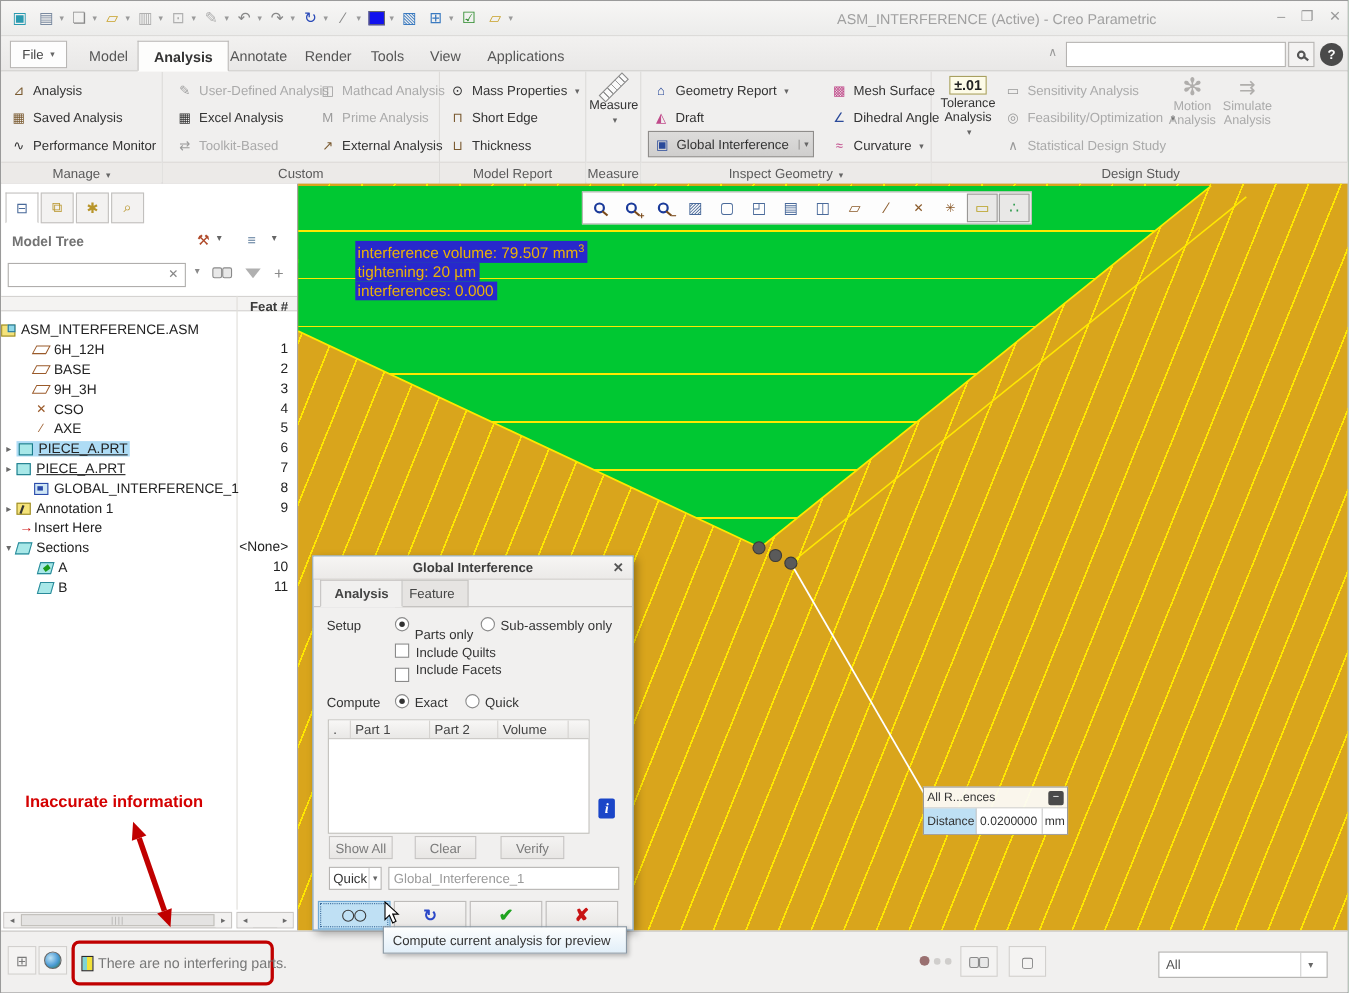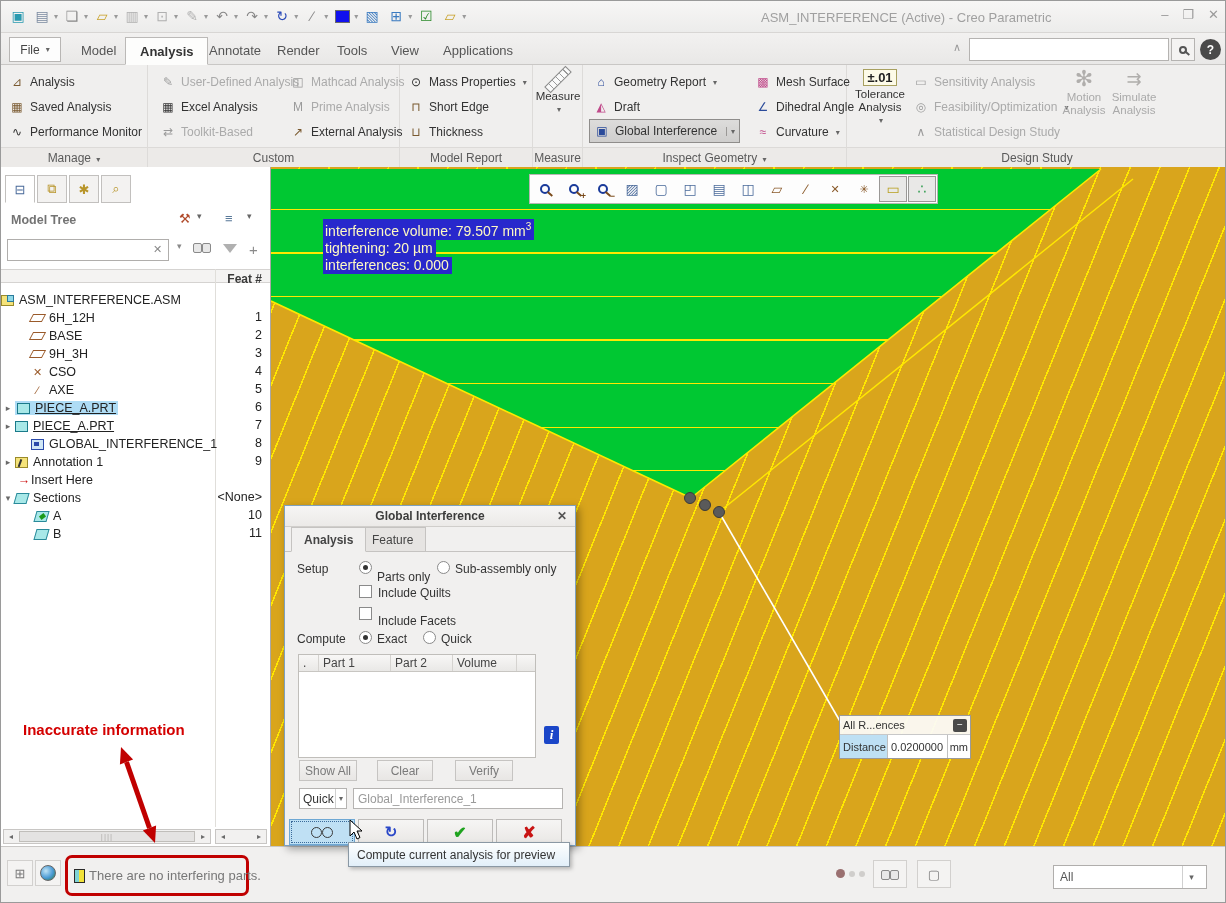--- a/index.html
+++ b/index.html
@@ -82,21 +82,21 @@
   .tic-seca{background:#A8E8E8;border:1px solid #2a8a9a;transform:skewX(-16deg);}
   .tic-seca::after{content:"";position:absolute;left:4px;top:2px;width:5px;height:5px;background:#1a9a1a;transform:rotate(45deg);}
   .insarrow{color:#cc1111;font-weight:bold;width:14px;flex:none;text-align:center;}
   .scrollh{position:absolute;height:15px;background:#f2f1f0;border:1px solid #c8c6c4;display:flex;align-items:center;}
   .scar{width:14px;height:13px;font-size:8px;color:#6a6a6a;display:flex;align-items:center;justify-content:center;background:#f2f1f0;}
   .sthumb{height:11px;background:#e4e3e2;border:1px solid #c0beba;flex:1;margin:0 1px;display:flex;align-items:center;justify-content:center;color:#b0aeac;font-size:8px;letter-spacing:1px;}
   
   #graphics{position:absolute;left:270px;top:166px;width:956px;height:679px;background-color:#D9A51C;background-image:repeating-linear-gradient(112deg,rgba(0,0,0,0) 0 26px,#FFE800 26px 27.5px);overflow:hidden;}
   #greenquad{position:absolute;left:0;top:0;width:956px;height:679px;background-color:#00C832;background-image:repeating-linear-gradient(180deg,rgba(0,0,0,0) 0 42px,#FFE800 42px 43.5px);clip-path:polygon(0px 2px,830px 2px,420px 331px,0px 134px);}
   #gsvg{position:absolute;left:0;top:0;width:956px;height:679px;pointer-events:none;}
-  #overlaytext{position:absolute;left:52px;top:52px;font-size:14px;line-height:16px;color:#fef9c3;}
+  #overlaytext{position:absolute;left:52px;top:52px;font-size:14px;line-height:16px;color:#eab308;}
   #overlaytext .oline{background:#2828CC;display:table;padding:0 3px 1px 2px;}
   #overlaytext sup{font-size:10px;}
   #gtoolbar{position:absolute;left:258px;top:7px;height:30px;background:#fdfdfd;border:1px solid #b8b6b4;display:flex;align-items:center;padding:1px;gap:1px;}
   .gbtn{width:28px;height:26px;display:flex;align-items:center;justify-content:center;font-size:14px;color:#4a6a9a;position:relative;}
   .gbtn.prs{background:#e9e8e7;border:1px solid #9a9896;}
   .gbtn .sub{position:absolute;right:2px;bottom:1px;font-size:9px;font-weight:bold;color:#7a4a1a;}
   .mag2{width:10px;height:10px;border:2px solid #1a3a9a;border-radius:50%;position:relative;}
   .mag2::after{content:"";position:absolute;width:6px;height:2px;background:#7a4a1a;right:-5px;bottom:-3px;transform:rotate(40deg);}
   #measurebox{position:absolute;left:568px;top:548px;width:132px;height:44px;background:rgba(252,252,252,0.93);border:1px solid #9a9a9a;font-size:11px;}
   #mbhead{height:19px;display:flex;align-items:center;padding:0 3px;border-bottom:1px solid #c8c8c8;color:#333;}
@@ -576,21 +576,21 @@
 
     <span class="dlab" style="left:12px;top:56px">Setup</span>
     <span class="radio on" style="left:74px;top:55px"></span>
     <span class="dlab" style="left:92px;top:64px">Parts only</span>
     <span class="radio" style="left:152px;top:55px"></span>
     <span class="dlab" style="left:170px;top:56px">Sub-assembly only</span>
 
     <span class="chk" style="left:74px;top:79px"></span>
     <span class="dlab" style="left:93px;top:80px">Include Quilts</span>
     <span class="chk" style="left:74px;top:101px"></span>
-    <span class="dlab" style="left:93px;top:108px">Include Facets</span>
+    <span class="dlab" style="left:93px;top:96px">Include Facets</span>
 
     <span class="dlab" style="left:12px;top:126px">Compute</span>
     <span class="radio on" style="left:74px;top:125px"></span>
     <span class="dlab" style="left:92px;top:126px">Exact</span>
     <span class="radio" style="left:138px;top:125px"></span>
     <span class="dlab" style="left:156px;top:126px">Quick</span>
 
     <div id="dtable">
       <div id="dthead">
         <div style="width:20px">.</div>

